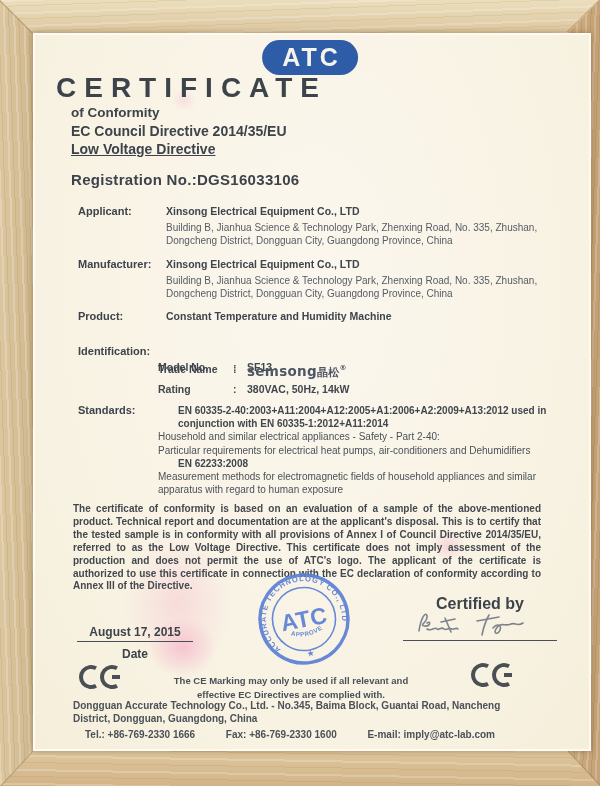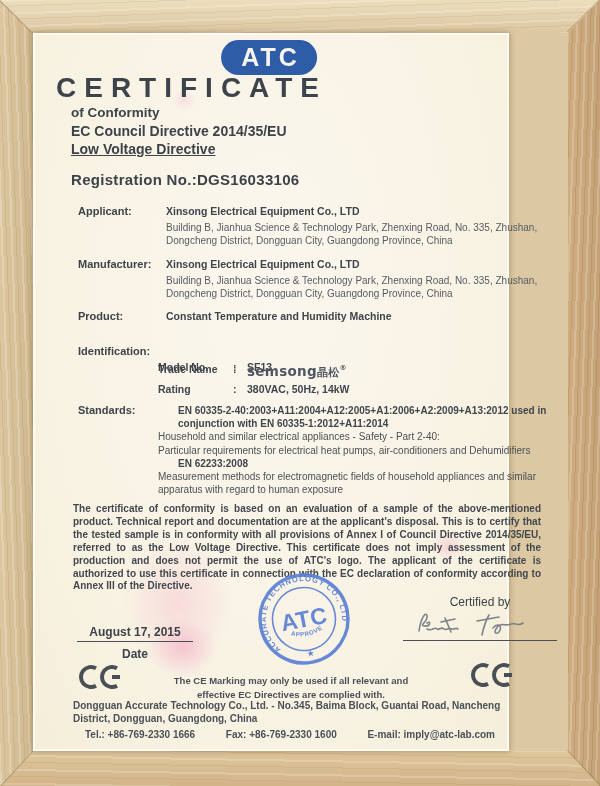--- a/index.html
+++ b/index.html
@@ -27,21 +27,21 @@
     background:
       repeating-linear-gradient(92deg, rgba(255,255,255,.20) 0 2px, transparent 2px 5px, rgba(130,92,42,.18) 5px 6px, transparent 6px 9px),
       linear-gradient(90deg,#cfad80,#c4a276);
     clip-path:polygon(32px 0,32px 786px,0 751px,0 33px);}
   .miter{position:absolute;height:1px;background:rgba(125,95,55,.38);transform-origin:0 0;}
   .m-tl{left:0;top:0;width:47px;transform:rotate(45deg);}
   .m-tr{left:600px;top:0;width:46px;transform:rotate(135deg);}
   .m-bl{left:0;top:786px;width:49px;transform:rotate(-47deg);}
   .m-br{left:600px;top:786px;width:48px;transform:rotate(-133deg);}
   
-  .paper{position:absolute;left:33px;top:33px;width:476px;height:718px;
+  .paper{position:absolute;left:33px;top:33px;width:558px;height:718px;
     background:radial-gradient(ellipse at 50% 35%, #fbf7ee 0%, #f8f2e2 70%, #f5eeda 100%);
     box-shadow:inset 0 0 0 2px #fdfbf3, 0 0 6px rgba(92,62,22,.45);
     color:#464c53;}
   .abs{position:absolute;}
   .ctr{width:100%;text-align:left;margin-left:38px;}
   
   .atc-pill{top:7px;left:50%;transform:translateX(-52%);width:96px;height:35px;border-radius:18px;
     background:#2e5ca6;display:flex;align-items:center;justify-content:center;z-index:2;}
   .atc-pill span{color:#f6f4ec;font-weight:bold;font-size:25px;letter-spacing:3px;padding-left:3px;}
   .title{top:39px;left:-15px;font-size:28px;font-weight:bold;letter-spacing:8px;margin-right:-8px;
@@ -67,21 +67,21 @@
   .semsong .cjk{font-size:11px;}
   .semsong .reg-mark{font-size:7px;vertical-align:super;}
   
   .std-label{left:45px;top:371px;}
   .std-lines{left:125px;top:371px;width:396px;font-size:10px;line-height:13.2px;color:#4b5158;}
   .std-lines .b{font-weight:bold;color:#40464e;margin-left:20px;}
   
   .statement{left:40px;top:470px;width:468px;text-align:justify;font-weight:bold;
     font-size:10px;line-height:12.9px;color:#43484f;}
   
-  .certby{left:370px;top:562px;width:154px;text-align:center;font-weight:normal;font-size:12px;color:#3d434a;}
+  .certby{left:370px;top:562px;width:154px;text-align:center;font-weight:bold;font-size:16px;color:#3d434a;}
   .sig-svg{left:372px;top:572px;}
   .sig-line{left:370px;top:607px;width:154px;border-top:1.5px solid #4a4f55;}
   .date-val{left:44px;top:592px;width:116px;text-align:center;font-weight:bold;font-size:12px;color:#3d434a;}
   .date-line{left:44px;top:608px;width:116px;border-top:1.5px solid #4a4f55;}
   .date-label{left:44px;top:614px;width:116px;text-align:center;font-weight:bold;font-size:12px;color:#3d434a;}
   
   .stamp{left:223px;top:538px;width:96px;height:96px;transform:rotate(-11deg);opacity:.92;}
   
   .ce{width:46px;height:32px;}
   .ce-left{left:45px;top:628px;}

